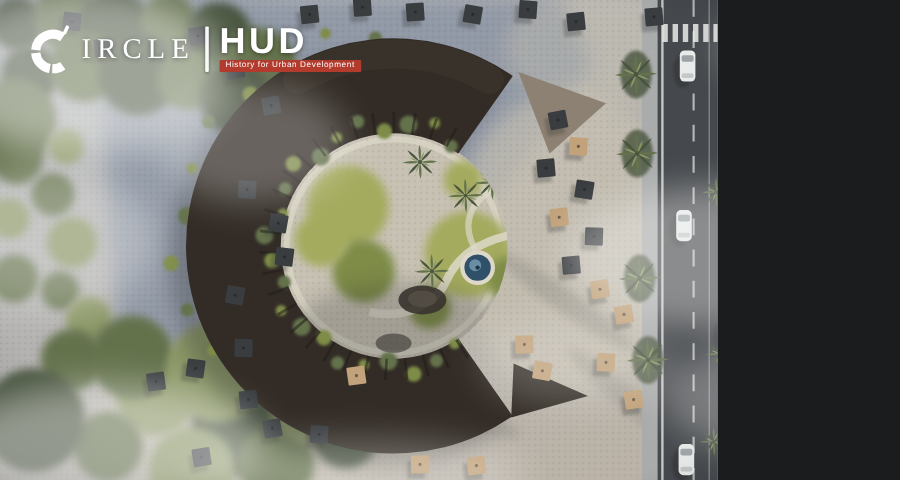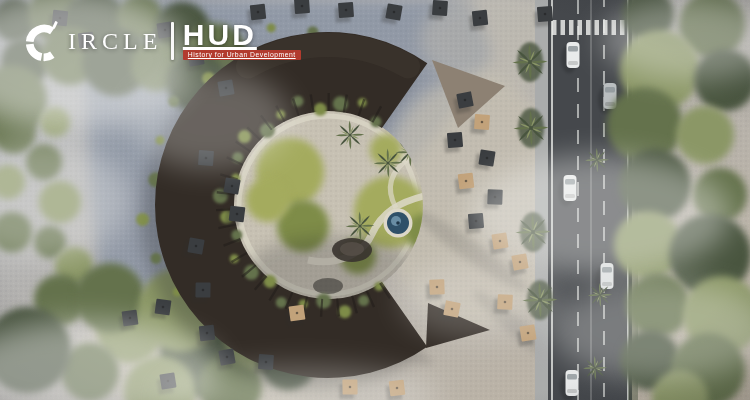--- a/index.html
+++ b/index.html
@@ -1,34 +1,34 @@
 <!DOCTYPE html>
 <html style="--roof-dark: #332c26; --roof-light: #4a4138; --wedge: #8d8173; --courtyard: #c7c1b3; --lawn: #a4ab5e; --lawn-dark: #7e8c48; --plaza-blue: #8a94a4; --plaza-beige: #b7aea0; --plaza-light: #c9c2b2; --tree-dark: #49553f; --tree-mid: #64724c; --tree-light: #8b9766; --road: #45484c; --road-line: #e4e6e3; --sidewalk: #a9abac; --fountain: #2f5068; --fountain-ring: #ddd8c9; --umbrella-dark: #3a3d40; --umbrella-tan: #c2a27a; --car-white: #e9ebeb; --car-gray: #b9bdbf; --shadow: #24262a; --fog: #f3f3f1; --logo-text: #ffffff; --logo-tagline-bg: #b23b2e;"><head>
 <meta charset="utf-8">
 <title>CIRCLE | HUD</title>
 <style>
   html,body{margin:0;padding:0;background:#1b1c1e;}
-  .stage{position:relative;width:750px;height:400px;overflow:hidden;
+  .stage{position:relative;width:598px;height:400px;overflow:hidden;
          font-family:"Liberation Sans",sans-serif;}
   svg.scene{position:absolute;inset:0;display:block;}
   .blur-xs{filter:blur(1.5px);}
   .blur-s{filter:blur(3.5px);}
   .blur-m{filter:blur(8px);}
   .soft{filter:blur(7px);}
   .fog{filter:blur(14px);}
 
   
   .logo{position:absolute;left:22px;top:18px;z-index:5;display:flex;align-items:center;
         gap:9px;color:var(--logo-text,#fff);text-shadow:0 1px 4px rgba(0,0,0,.45);}
   .cicon{display:block;}
   .wordmark{font-family:"Liberation Serif",serif;font-size:24px;letter-spacing:5px;
             margin-left:-9px;font-weight:400;line-height:1;}
   .divider{width:2.5px;height:38px;background:#fff;opacity:.95;border-radius:1px;
            box-shadow:0 1px 3px rgba(0,0,0,.4);}
-  .hud{display:flex;flex-direction:column;align-items:flex-start;gap:3px;text-decoration:underline;}
+  .hud{display:flex;flex-direction:column;align-items:flex-start;gap:3px;}
   .hud-word{font-family:"Liberation Sans",sans-serif;font-weight:700;font-size:30px;
             line-height:.8;letter-spacing:3px;}
   .tagline{font-family:"Liberation Sans",sans-serif;font-size:6.8px;letter-spacing:.5px;
            background:var(--logo-tagline-bg,#b23b2e);color:#fff;padding:1.5px 5px;
            border-radius:1px;white-space:nowrap;text-shadow:none;}
 </style>
 </head>
 <body>
 
 <div class="stage">

